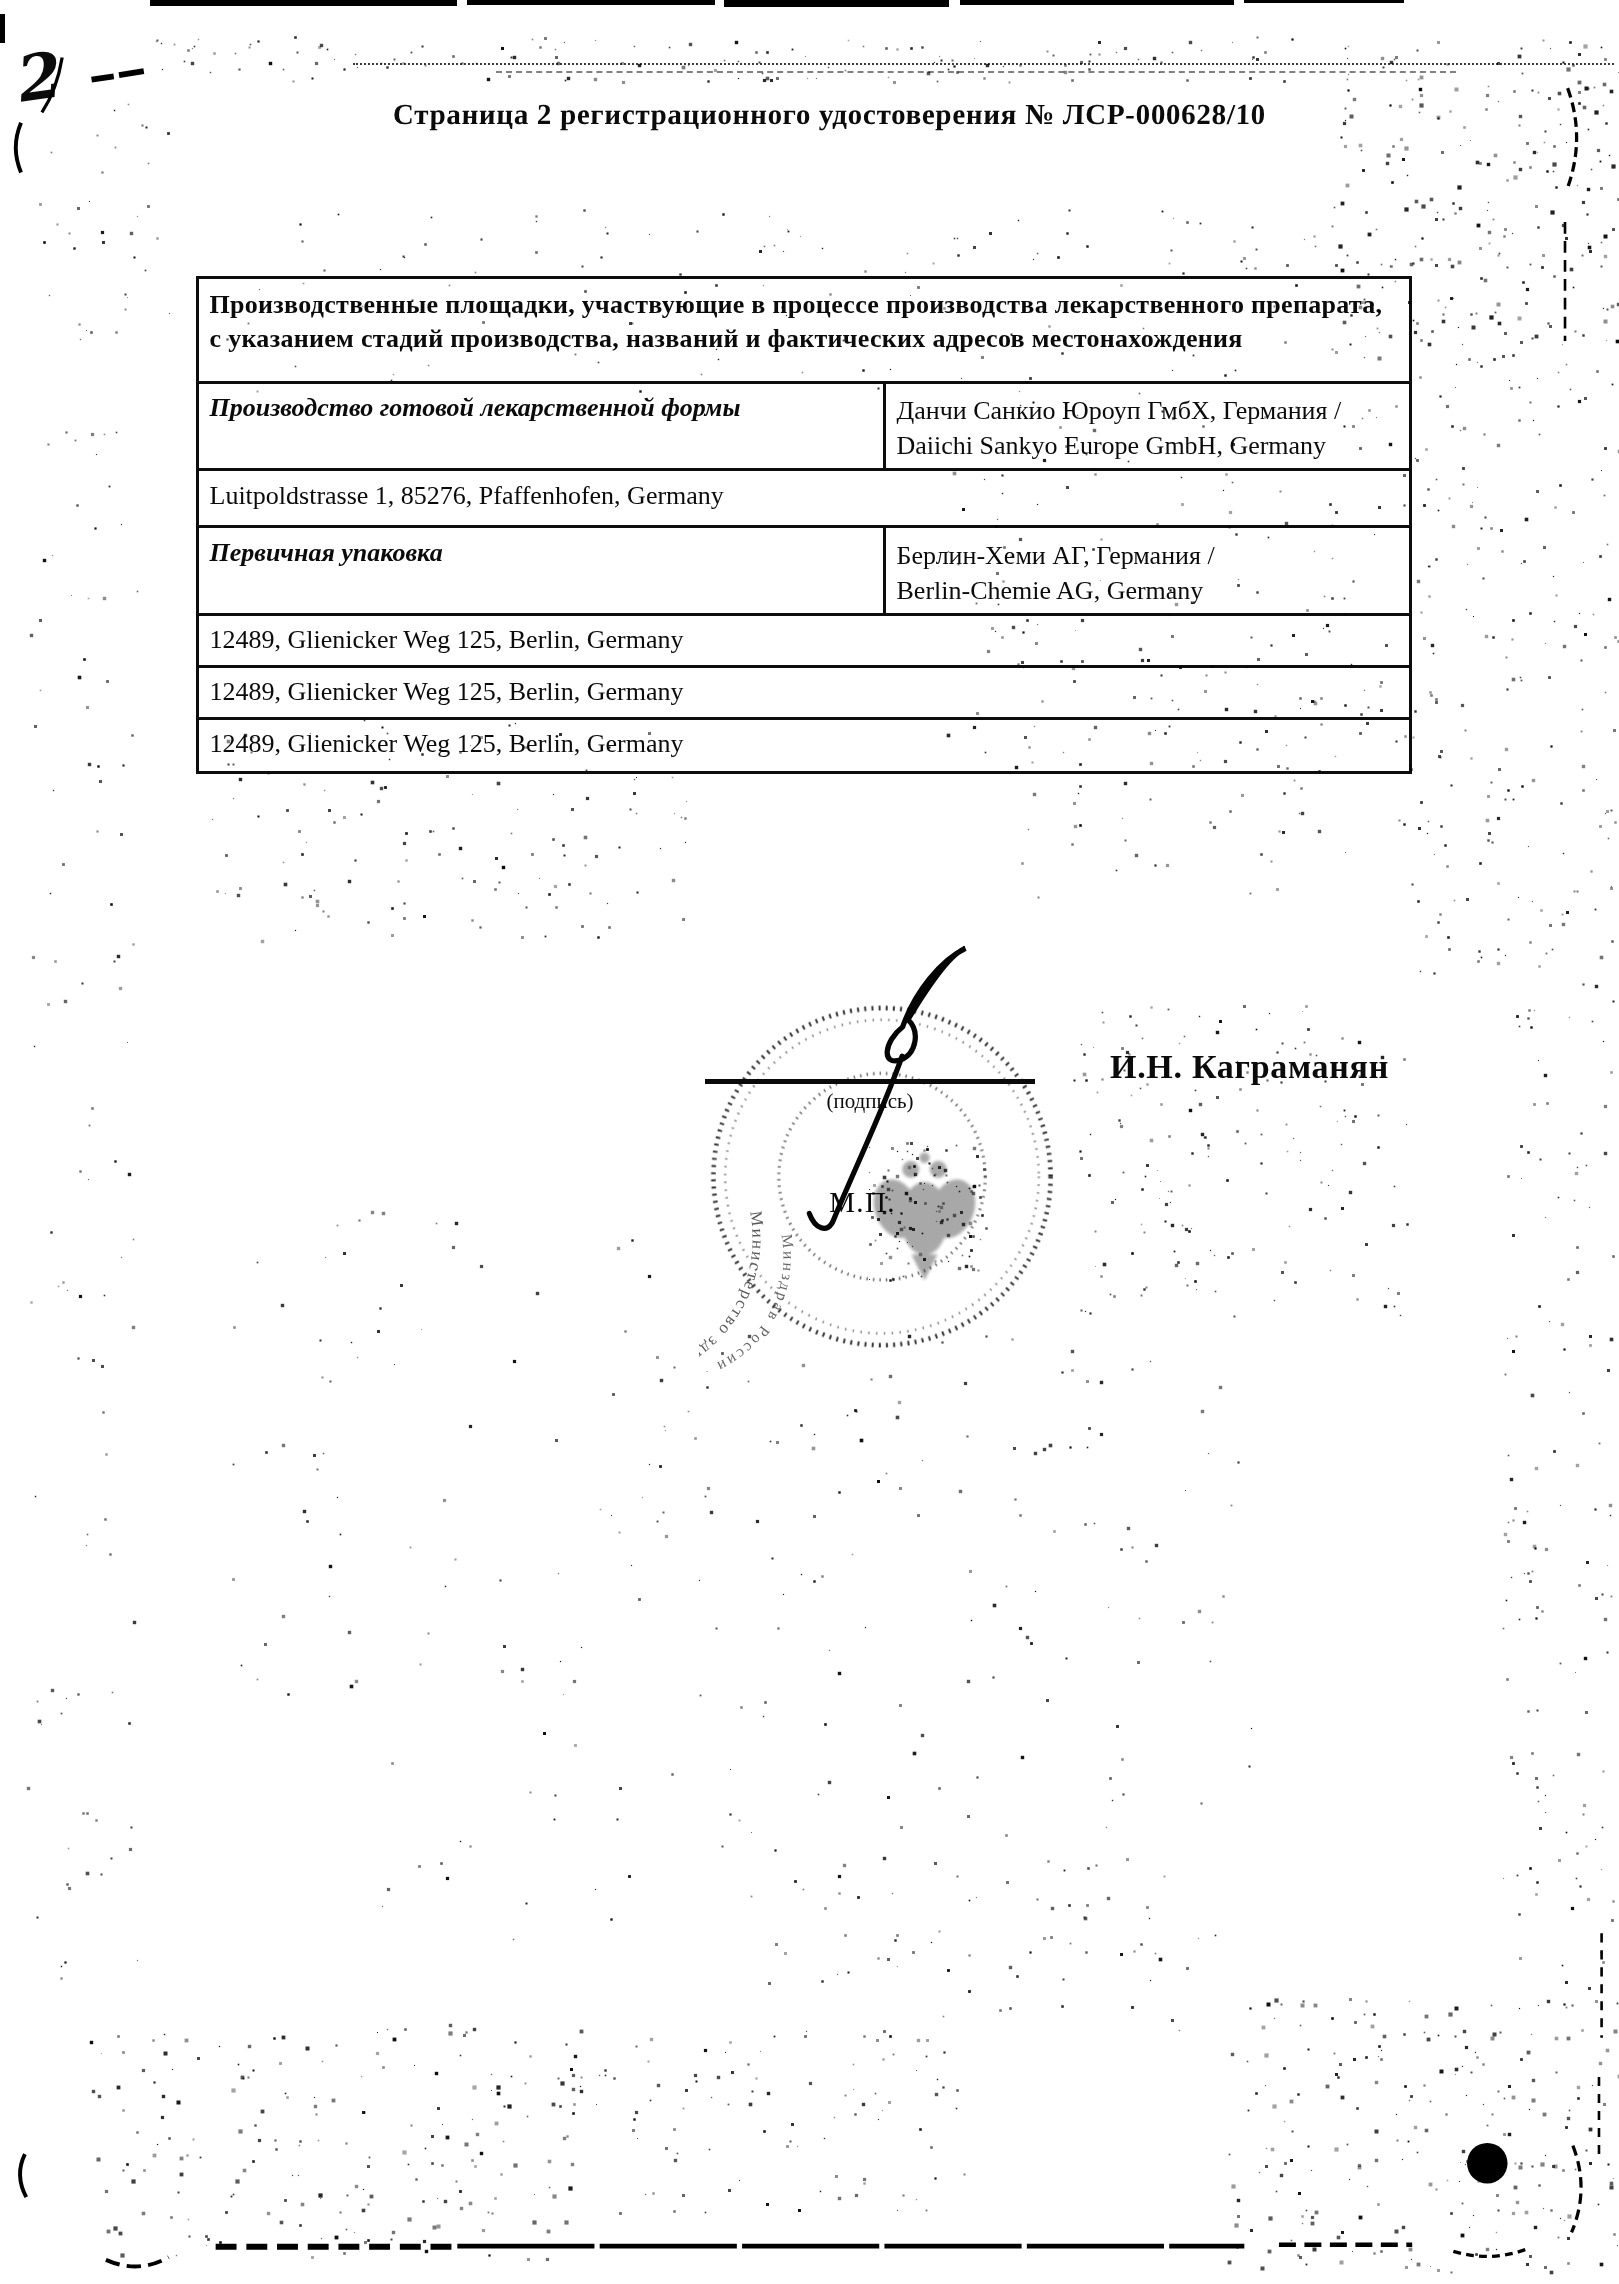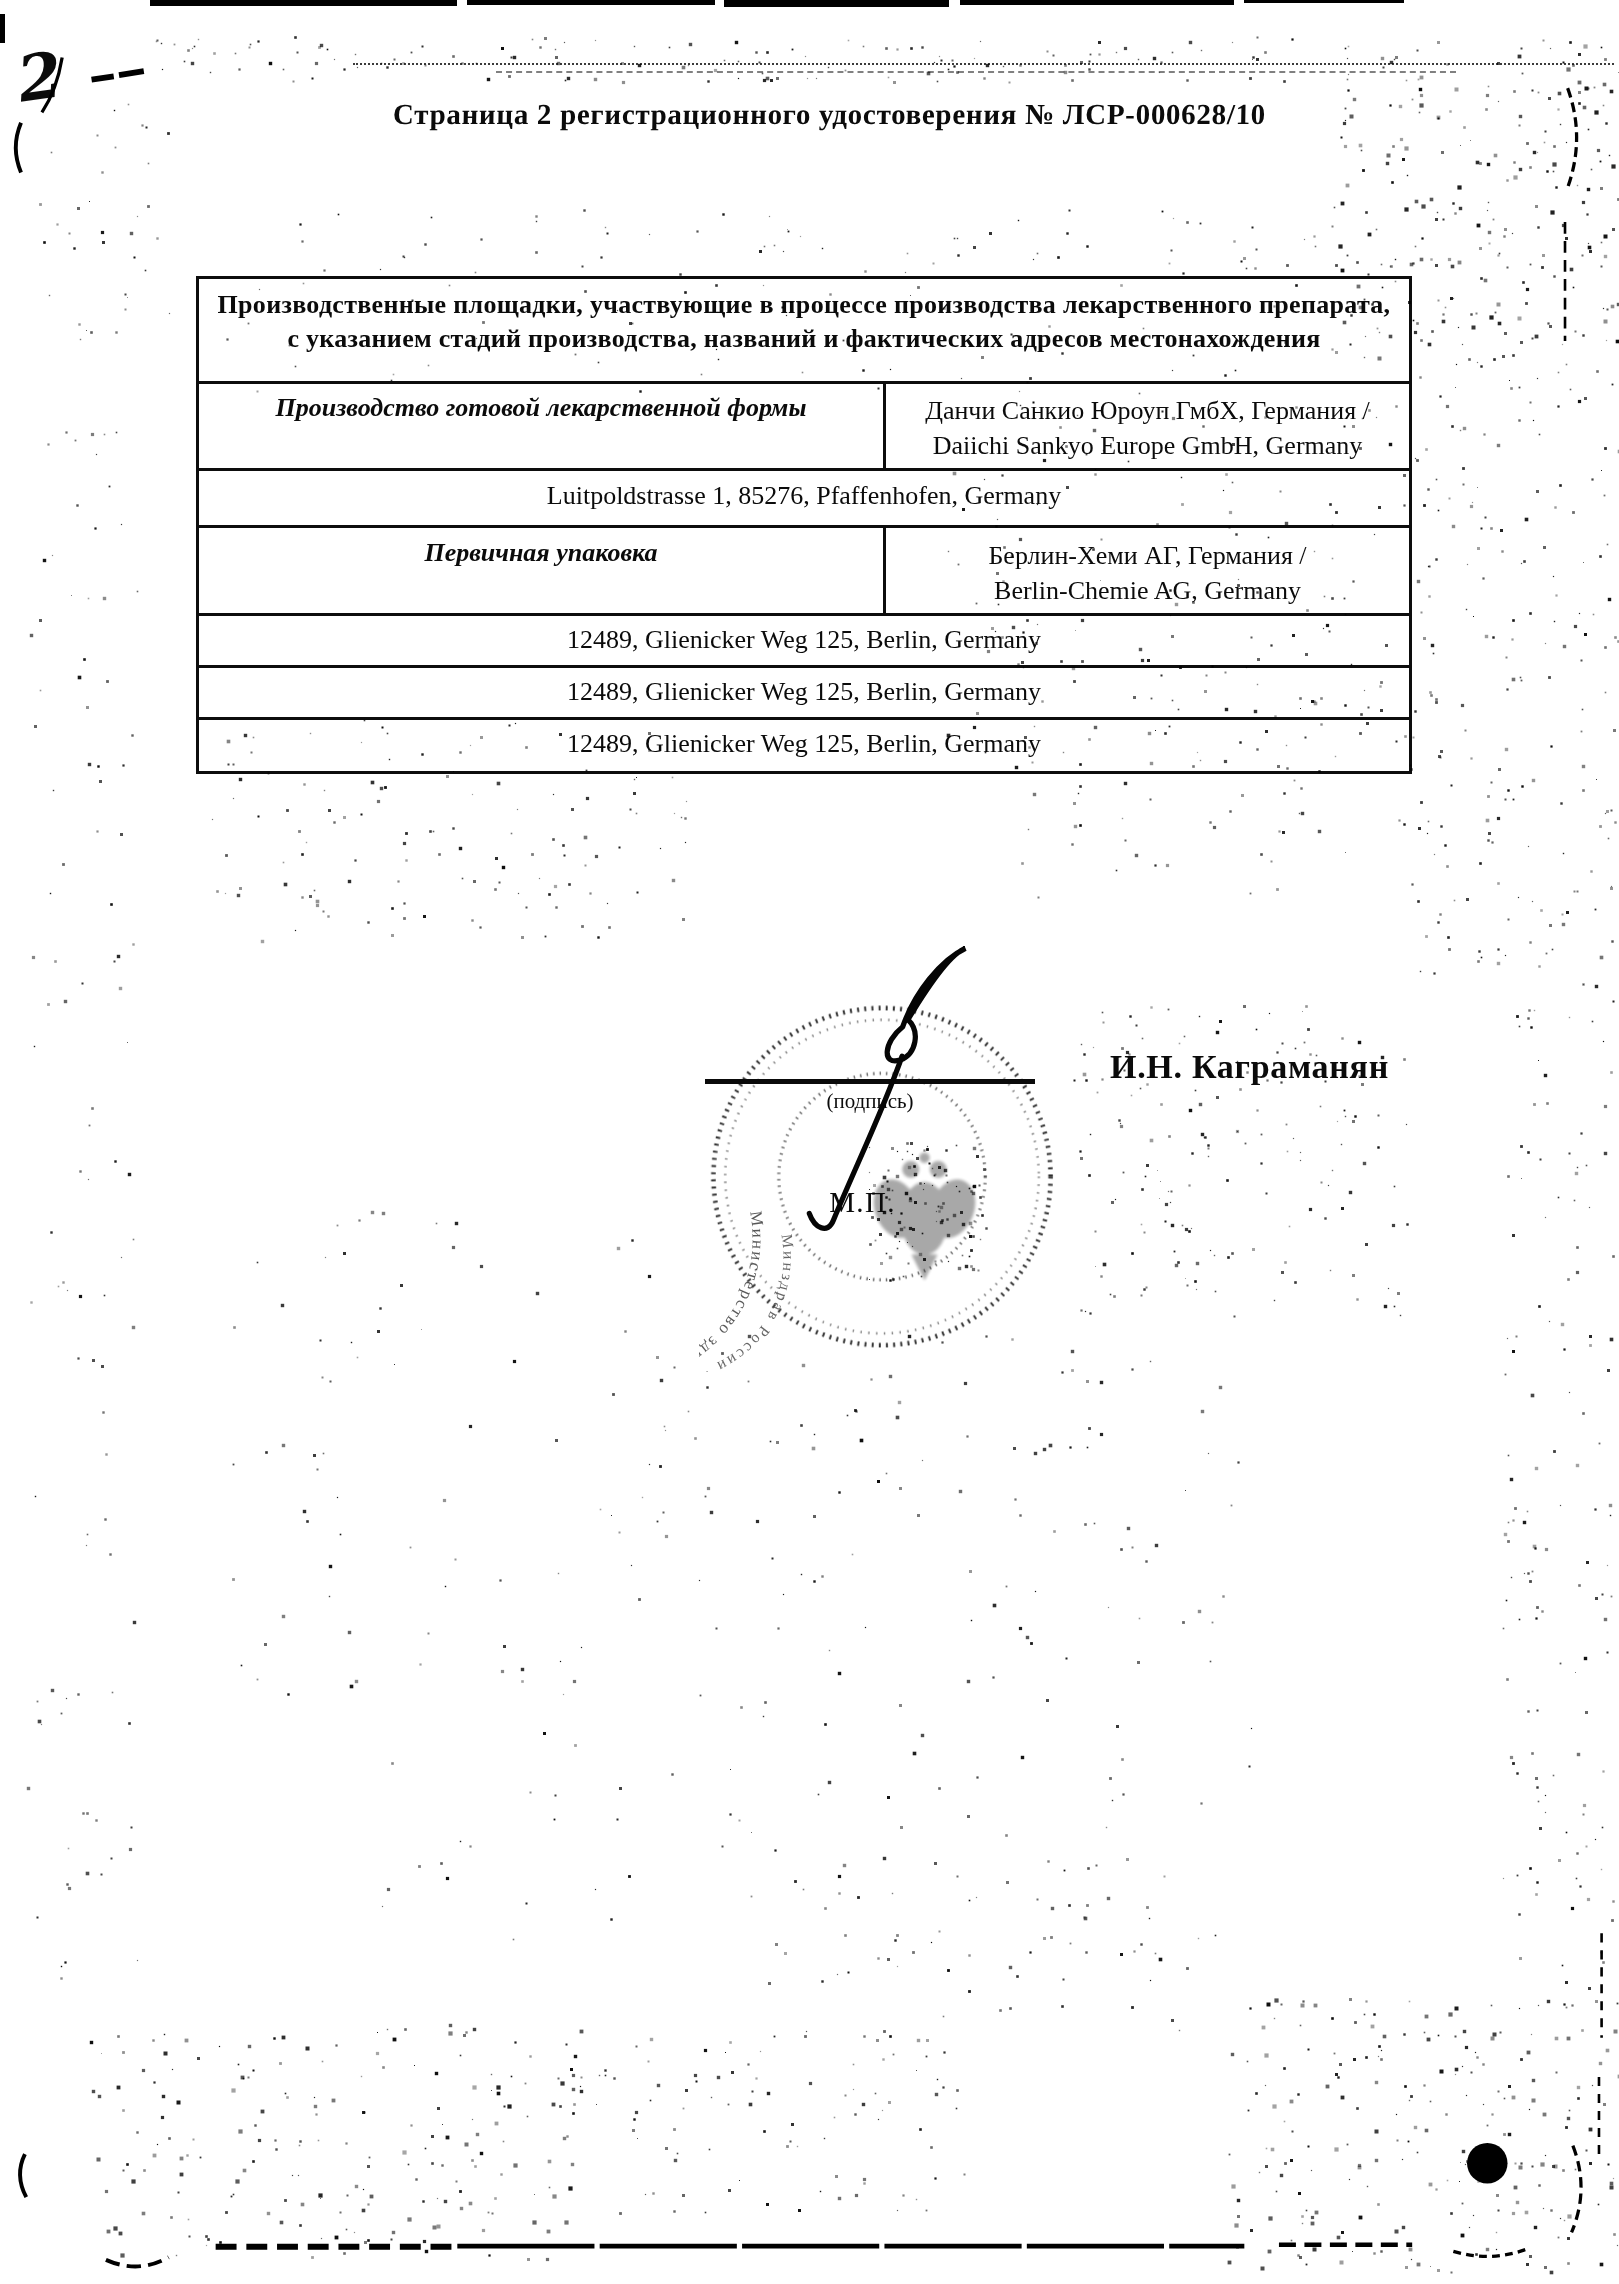--- a/index.html
+++ b/index.html
@@ -31,21 +31,20 @@
   table.sites{
     position:absolute;left:196px;top:276px;width:1213px;
     border-collapse:collapse;table-layout:fixed;
     font-size:26px;
   }
   table.sites td{
     border:3.9px solid #0d0d0d;
     padding:9.1px 10.5px 5.2px 10.5px;
     vertical-align:top;
     overflow:hidden;
-    text-align:center;
   }
   td.th{font-weight:bold;line-height:1.3;letter-spacing:0.3px;}
   td.stage{font-style:italic;font-weight:bold;}
   td.mfr span{display:block;line-height:1.35;}
   tr.h-head{height:105px;}
   tr.h-r1{height:73px;}
   tr.h-a1{height:57px;}
   tr.h-r2{height:69px;}
   tr.h-a2{height:52px;}
   tr.h-r3{height:75px;}

